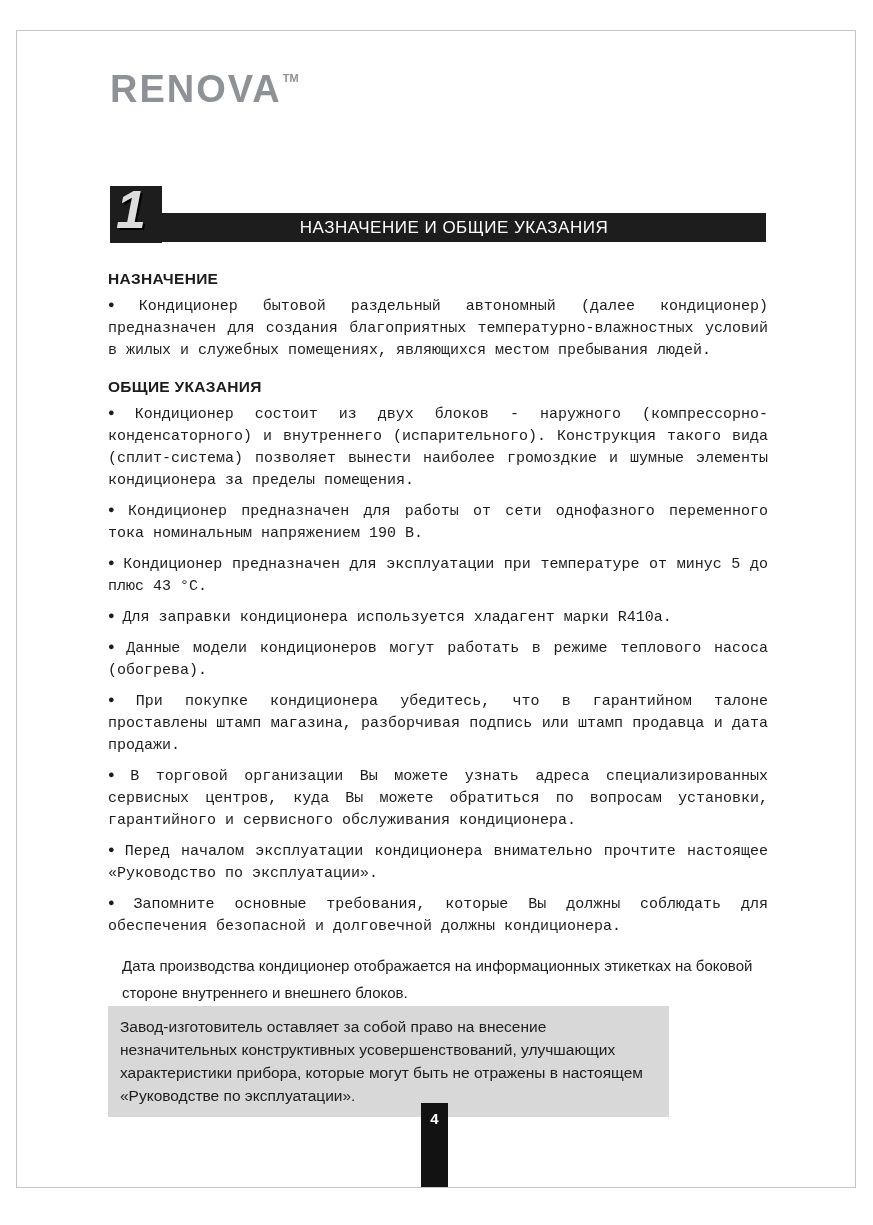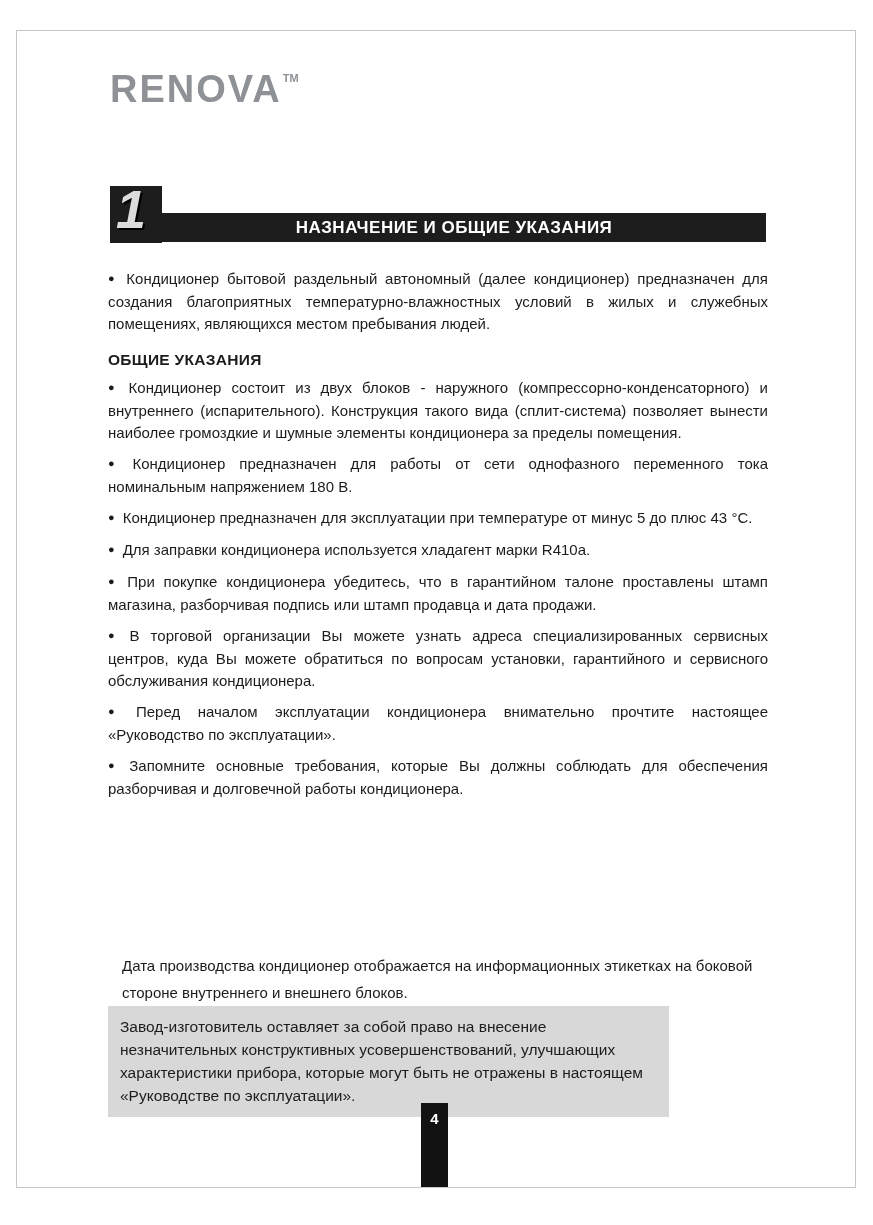--- a/index.html
+++ b/index.html
@@ -47,21 +47,21 @@
     left: 0; right: 0; bottom: 1px;
     height: 29px;
     background: #1d1d1d;
     display: flex;
     align-items: center;
     justify-content: center;
   }
   .section-title {
     color: #ffffff;
     font-size: 17px;
-    font-weight: bold;
+    font-weight: normal;
     letter-spacing: 0.5px;
     margin-left: 32px;
   }
   .section-num-box {
     position: absolute;
     left: 0; bottom: 0;
     width: 52px; height: 57px;
     background: #1d1d1d;
     overflow: hidden;
   }
@@ -85,20 +85,21 @@
   .content h3 {
     font-size: 15.5px;
     font-weight: bold;
     margin: 14px 0 6px 0;
     letter-spacing: 0.3px;
   }
   .content h3:first-child { margin-top: 0; }
   .content p.bullet {
     text-align: justify;
     margin: 0 0 9px 0;
+    font-family: Liberation Mono, monospace;
   }
   .dot {
     font-size: 11px;
     position: relative;
     top: -2px;
     margin-right: 8px;
   }
 
   .production-note {
     position: absolute;
@@ -146,33 +147,35 @@
   <div class="section-header">
     <div class="section-bar">
       <span class="section-title">НАЗНАЧЕНИЕ И ОБЩИЕ УКАЗАНИЯ</span>
     </div>
     <div class="section-num-box">
       <span class="section-num">1</span>
     </div>
   </div>
 
   <div class="content">
+    <h3>НАЗНАЧЕНИЕ</h3>
 
     <p class="bullet"><span class="dot">●</span><span>Кондиционер бытовой раздельный автономный (далее кондиционер) предназначен для создания благоприятных температурно-влажностных условий в жилых и служебных помещениях, являющихся местом пребывания людей.</span></p>
 
     <h3>ОБЩИЕ УКАЗАНИЯ</h3>
 
     <p class="bullet"><span class="dot">●</span><span>Кондиционер состоит из двух блоков - наружного (компрессорно-конденсаторного) и внутреннего (испарительного). Конструкция такого вида (сплит-система) позволяет вынести наиболее громоздкие и шумные элементы кондиционера за пределы помещения.</span></p>
-    <p class="bullet"><span class="dot">●</span><span>Кондиционер предназначен для работы от сети однофазного переменного тока номинальным напряжением 180 В.</span></p>
+    <p class="bullet"><span class="dot">●</span><span>Кондиционер предназначен для работы от сети однофазного переменного тока номинальным напряжением 190 В.</span></p>
     <p class="bullet"><span class="dot">●</span><span>Кондиционер предназначен для эксплуатации при температуре от минус 5 до плюс 43 °С.</span></p>
     <p class="bullet"><span class="dot">●</span><span>Для заправки кондиционера используется хладагент марки R410a.</span></p>
+    <p class="bullet"><span class="dot">●</span><span>Данные модели кондиционеров могут работать в режиме теплового насоса (обогрева).</span></p>
     <p class="bullet"><span class="dot">●</span><span>При покупке кондиционера убедитесь, что в гарантийном талоне проставлены штамп магазина, разборчивая подпись или штамп продавца и дата продажи.</span></p>
     <p class="bullet"><span class="dot">●</span><span>В торговой организации Вы можете узнать адреса специализированных сервисных центров, куда Вы можете обратиться по вопросам установки, гарантийного и сервисного обслуживания кондиционера.</span></p>
     <p class="bullet"><span class="dot">●</span><span>Перед началом эксплуатации кондиционера внимательно прочтите настоящее «Руководство по эксплуатации».</span></p>
-    <p class="bullet"><span class="dot">●</span><span>Запомните основные требования, которые Вы должны соблюдать для обеспечения разборчивая и долговечной работы кондиционера.</span></p>
+    <p class="bullet"><span class="dot">●</span><span>Запомните основные требования, которые Вы должны соблюдать для обеспечения безопасной и долговечной должны кондиционера.</span></p>
   </div>
 
   <div class="production-note">Дата производства кондиционер отображается на информационных этикетках на боковой стороне внутреннего и внешнего блоков.</div>
 
   <div class="manufacturer-notice">Завод-изготовитель оставляет за собой право на внесение незначительных конструктивных усовершенствований, улучшающих характеристики прибора, которые могут быть не отражены в настоящем «Руководстве по эксплуатации».</div>
 
   <div class="page-tab">
     <span class="num">4</span>
   </div>
 </div>

